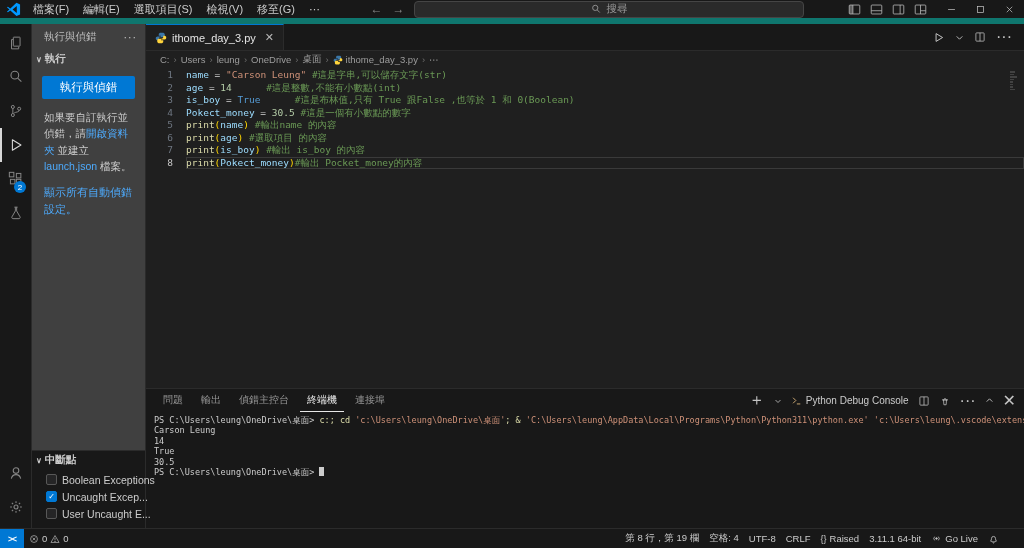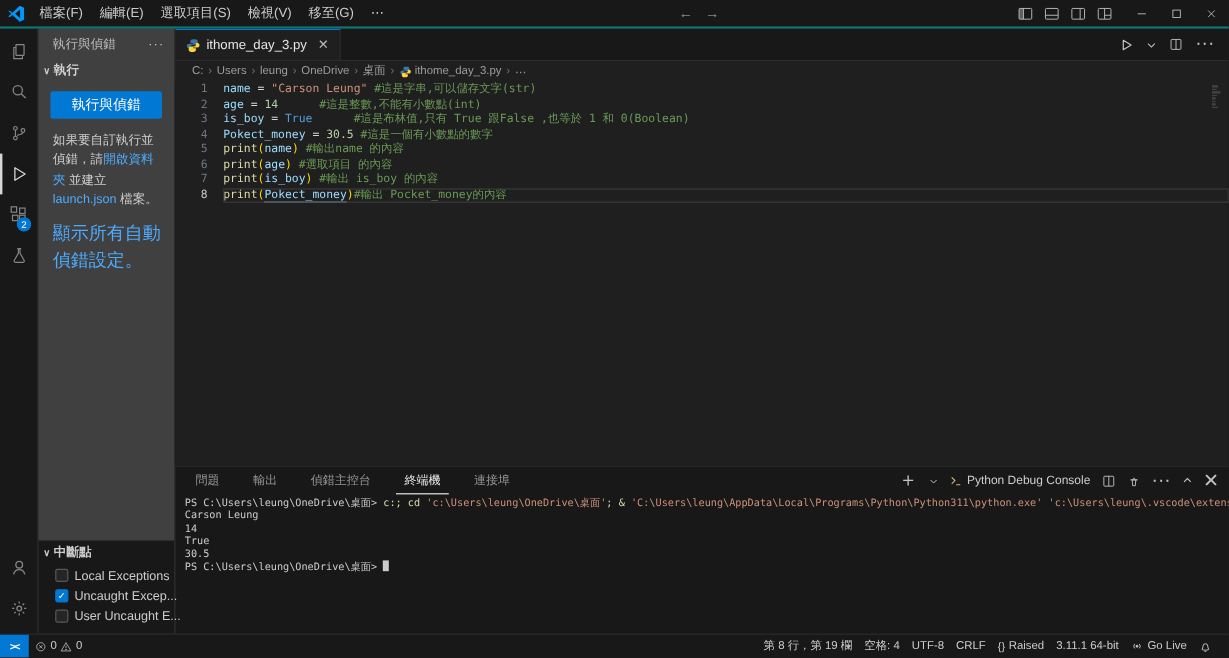--- a/index.html
+++ b/index.html
@@ -1,21 +1,21 @@
 <!DOCTYPE html>
 <html><head>
 <meta charset="utf-8">
 <style>
   *{margin:0;padding:0;box-sizing:border-box}
   html,body{width:1024px;height:548px;overflow:hidden}
   body{background:#1f1f1f;color:#cccccc;font-family:"Liberation Sans",sans-serif}
   .window{width:1024px;height:548px;display:flex;flex-direction:column;background:#1f1f1f}
 
   
-  .titlebar{height:24px;background:#181818;border-bottom:2px solid #0f766e;display:flex;align-items:center;font-size:11px;flex:0 0 24px}
+  .titlebar{height:24px;background:#181818;border-bottom:6px solid #0f766e;display:flex;align-items:center;font-size:11px;flex:0 0 24px}
   .tb-logo{width:26px;display:flex;justify-content:center;align-items:center}
   .menubar{display:flex;align-items:center;height:100%}
   .menu-item{padding:0 7px;height:20px;line-height:20px;border-radius:4px;color:#cccccc;cursor:default;white-space:nowrap}
   .tb-spacer{flex:1}
   .nav-arrows{display:flex;gap:10px;color:#8a8a8a;margin-right:10px;font-size:12px}
   .search-box{width:390px;height:17px;background:#2a2a2a;border:1px solid #454545;border-radius:4px;display:flex;align-items:center;justify-content:center;gap:5px;color:#9a9a9a;font-size:10.5px}
   .layout-icons{display:flex;gap:9px;align-items:center;margin-right:10px;color:#b6b6b6}
   .win-controls{display:flex;height:100%}
   .win-btn{width:29px;height:100%;display:flex;align-items:center;justify-content:center;color:#cccccc}
   .icon svg{display:block}
@@ -32,21 +32,21 @@
 
   
   .sidebar{width:114px;background:#404040;border-right:1px solid #2b2b2b;position:relative;font-size:11px;display:flex;flex-direction:column}
   .sb-header{height:26px;display:flex;align-items:center;padding:0 8px 0 12px;color:#bbbbbb;font-size:10.5px}
   .sb-header .more{margin-left:auto;color:#cccccc;letter-spacing:1px}
   .sb-section{display:flex;align-items:center;gap:3px;padding:2px 4px;font-weight:bold;font-size:10.5px;color:#cccccc}
   .chev{font-size:8px;color:#cccccc}
   .run-btn{display:block;margin:8px 10px 6px 10px;width:calc(100% - 20px);height:23px;background:#0078d4;border:none;border-radius:2px;color:#ffffff;font-size:11.5px;font-family:"Liberation Sans",sans-serif;cursor:pointer}
   .hint{padding:4px 10px 0 12px;line-height:1.55;color:#cccccc;font-size:10.5px}
   .hint a,.sb-link{color:#4daafc;text-decoration:none;cursor:pointer}
-  .sb-link-wrap{padding:10px 10px 0 12px;line-height:1.5;font-size:15px}
+  .sb-link-wrap{padding:10px 10px 0 12px;line-height:1.5;font-size:11px}
   .bp-section{position:absolute;left:0;right:0;bottom:0;border-top:1px solid #2b2b2b;background:#181818;padding-bottom:4px}
   .bp-rows{padding:2px 0}
   .bp-row{display:flex;align-items:center;gap:5px;height:17px;padding-left:14px;color:#cccccc;font-size:10.5px;white-space:nowrap}
   .bp-box{width:11px;height:11px;border:1px solid #585858;background:#252526;border-radius:2px;display:flex;align-items:center;justify-content:center;font-size:8px;color:#fff;flex:0 0 11px}
   .bp-box.checked{background:#0078d4;border-color:#0078d4}
 
   
   .editor-col{flex:1;display:flex;flex-direction:column;min-width:0}
   .tabbar{height:27px;background:#181818;display:flex;border-bottom:1px solid #2b2b2b;flex:0 0 27px}
   .tab{background:#1f1f1f;border-top:1px solid #0078d4;border-right:1px solid #2b2b2b;display:flex;align-items:center;gap:5px;padding:0 9px;font-size:11px;color:#e4e4e4}
@@ -64,36 +64,36 @@
   .line-text-wrap{flex:1}
   .tk-v{color:#9cdcfe}.tk-o{color:#d4d4d4}.tk-s{color:#ce9178}.tk-n{color:#b5cea8}
   .tk-k{color:#569cd6}.tk-f{color:#dcdcaa}.tk-b{color:#ffd700}.tk-c{color:#6a9955}
   .tk-vu{color:#9cdcfe;border-bottom:1px solid #9cdcfe}
   .minimap{position:absolute;top:3px;right:2px;width:12px}
   .mm-line{height:1.5px;margin-bottom:1px;background:#5a5a5a;opacity:.6}
 
   
   .panel{height:140px;flex:0 0 140px;background:#181818;border-top:1px solid #2b2b2b;display:flex;flex-direction:column}
   .panel-head{height:23px;display:flex;align-items:center;padding:0 8px 0 10px;flex:0 0 23px}
-  .panel-tabs{display:flex;gap:14px;height:100%}
+  .panel-tabs{display:flex;gap:4px;height:100%}
   .panel-tab{padding:0 7px;display:flex;align-items:center;font-size:10px;color:#969696;border-bottom:1px solid transparent}
   .panel-tab.active{color:#e7e7e7;border-bottom-color:#e7e7e7}
   .panel-actions{margin-left:auto;display:flex;align-items:center;gap:9px;color:#c5c5c5}
   .console-picker{display:flex;align-items:center;gap:4px;font-size:10px;color:#cccccc}
   .terminal{flex:1;padding:3px 8px;font-family:"DejaVu Sans Mono",monospace;font-size:8.5px;line-height:10.4px;overflow:hidden}
   .term-line{white-space:pre}
   .tm-p{color:#cccccc}.tm-cmd{color:#dcdcaa}.tm-str{color:#ce9178}
   .tm-cursor{display:inline-block;width:5px;height:9px;background:#cccccc;vertical-align:-1px}
 
   
   .statusbar{height:20px;flex:0 0 20px;background:#181818;border-top:1px solid #2b2b2b;display:flex;align-items:center;font-size:9.5px;color:#cccccc}
   .sb-remote{width:24px;height:100%;background:#0078d4;color:#fff;display:flex;align-items:center;justify-content:center;font-size:8.5px;font-weight:bold;letter-spacing:-1px}
   .sb-item{display:flex;align-items:center;gap:3px;padding:0 5px;height:100%;white-space:nowrap}
   .sb-left{display:flex;align-items:center;height:100%}
-  .sb-right{margin-left:auto;display:flex;align-items:flex-end;height:100%;padding-right:9px}
+  .sb-right{margin-left:auto;display:flex;align-items:flex-end;height:100%;padding-right:20px}
   .sb-ico{display:flex;align-items:center}
 </style>
 </head>
 <body>
 
 <div class="window">
 
   <div class="titlebar">
     <span class="tb-logo icon">
       <svg width="15" height="15" viewBox="0 0 16 16">
@@ -106,20 +106,29 @@
         <div class="menu-item">選取項目(S)</div>
         <div class="menu-item">檢視(V)</div>
         <div class="menu-item">移至(G)</div>
         <div class="menu-item">⋯</div>
       </div>
     <div class="tb-spacer"></div>
     <div class="nav-arrows">
       <span class="icon">←</span>
       <span class="icon">→</span>
     </div>
+    <div class="search-box">
+      <span class="icon">
+        <svg width="10" height="10" viewBox="0 0 16 16" fill="none" stroke="currentColor" stroke-width="1.4">
+            <circle cx="6.8" cy="6.2" r="4.2"></circle>
+            <line x1="9.9" y1="9.4" x2="14" y2="13.6"></line>
+          </svg>
+      </span>
+      <span>搜尋</span>
+    </div>
     <div class="tb-spacer"></div>
     <div class="layout-icons">
       <span class="icon">
           <svg width="13" height="13" viewBox="0 0 16 16" fill="none" stroke="currentColor">
             <rect x="1.5" y="2.5" width="13" height="11" rx="1"></rect>
             <line x1="6" y1="2.5" x2="6" y2="13.5"></line>
             <rect x="1.5" y="2.5" width="4.5" height="11" fill="currentColor" opacity=".45" stroke="none"></rect>
           </svg>
         </span>
       <span class="icon">
@@ -253,21 +262,21 @@
       <div class="sb-link-wrap"><a class="sb-link">顯示所有自動偵錯設定。</a></div>
 
       <div class="bp-section">
         <div class="sb-section">
           <span class="chev icon">∨</span>
           <span>中斷點</span>
         </div>
         <div class="bp-rows">
             <div class="bp-row">
      <span class="bp-box"></span>
-     <span>Local Exceptions</span>
+     <span>Boolean Exceptions</span>
    </div>
             <div class="bp-row">
      <span class="bp-box checked">✓</span>
      <span>Uncaught Excep...</span>
    </div>
             <div class="bp-row">
      <span class="bp-box"></span>
      <span>User Uncaught E...</span>
    </div>
           </div>

